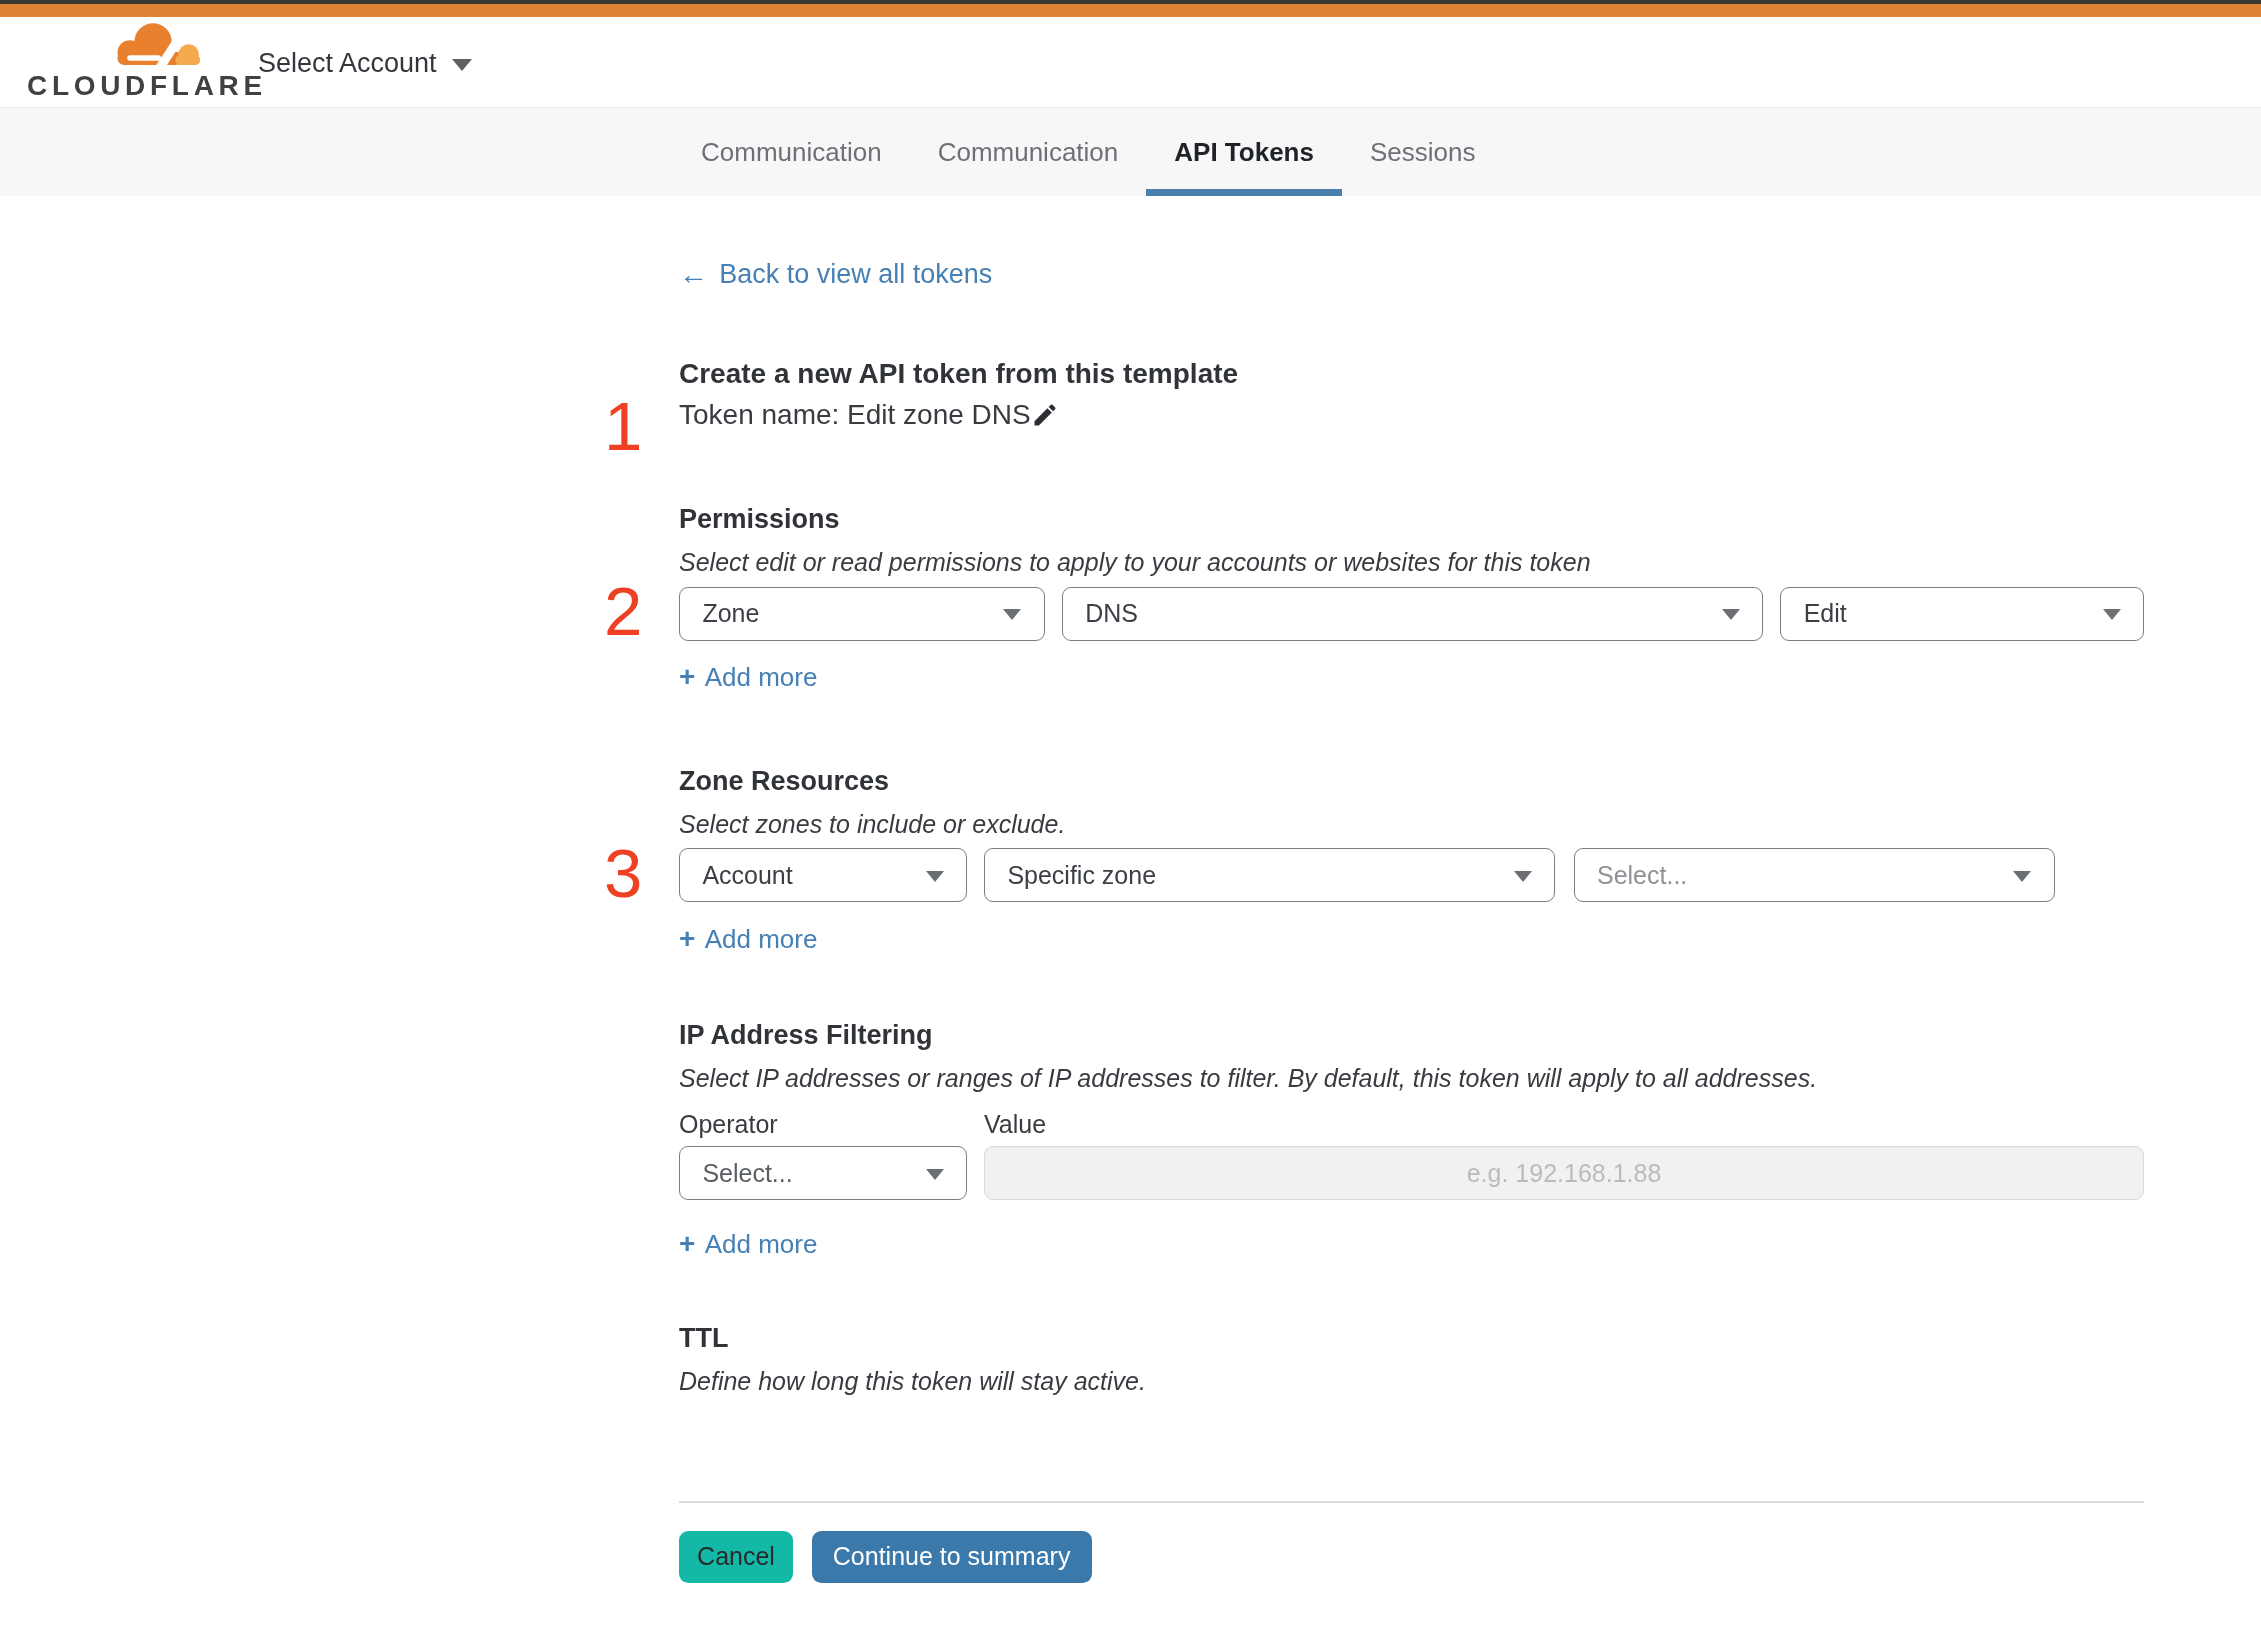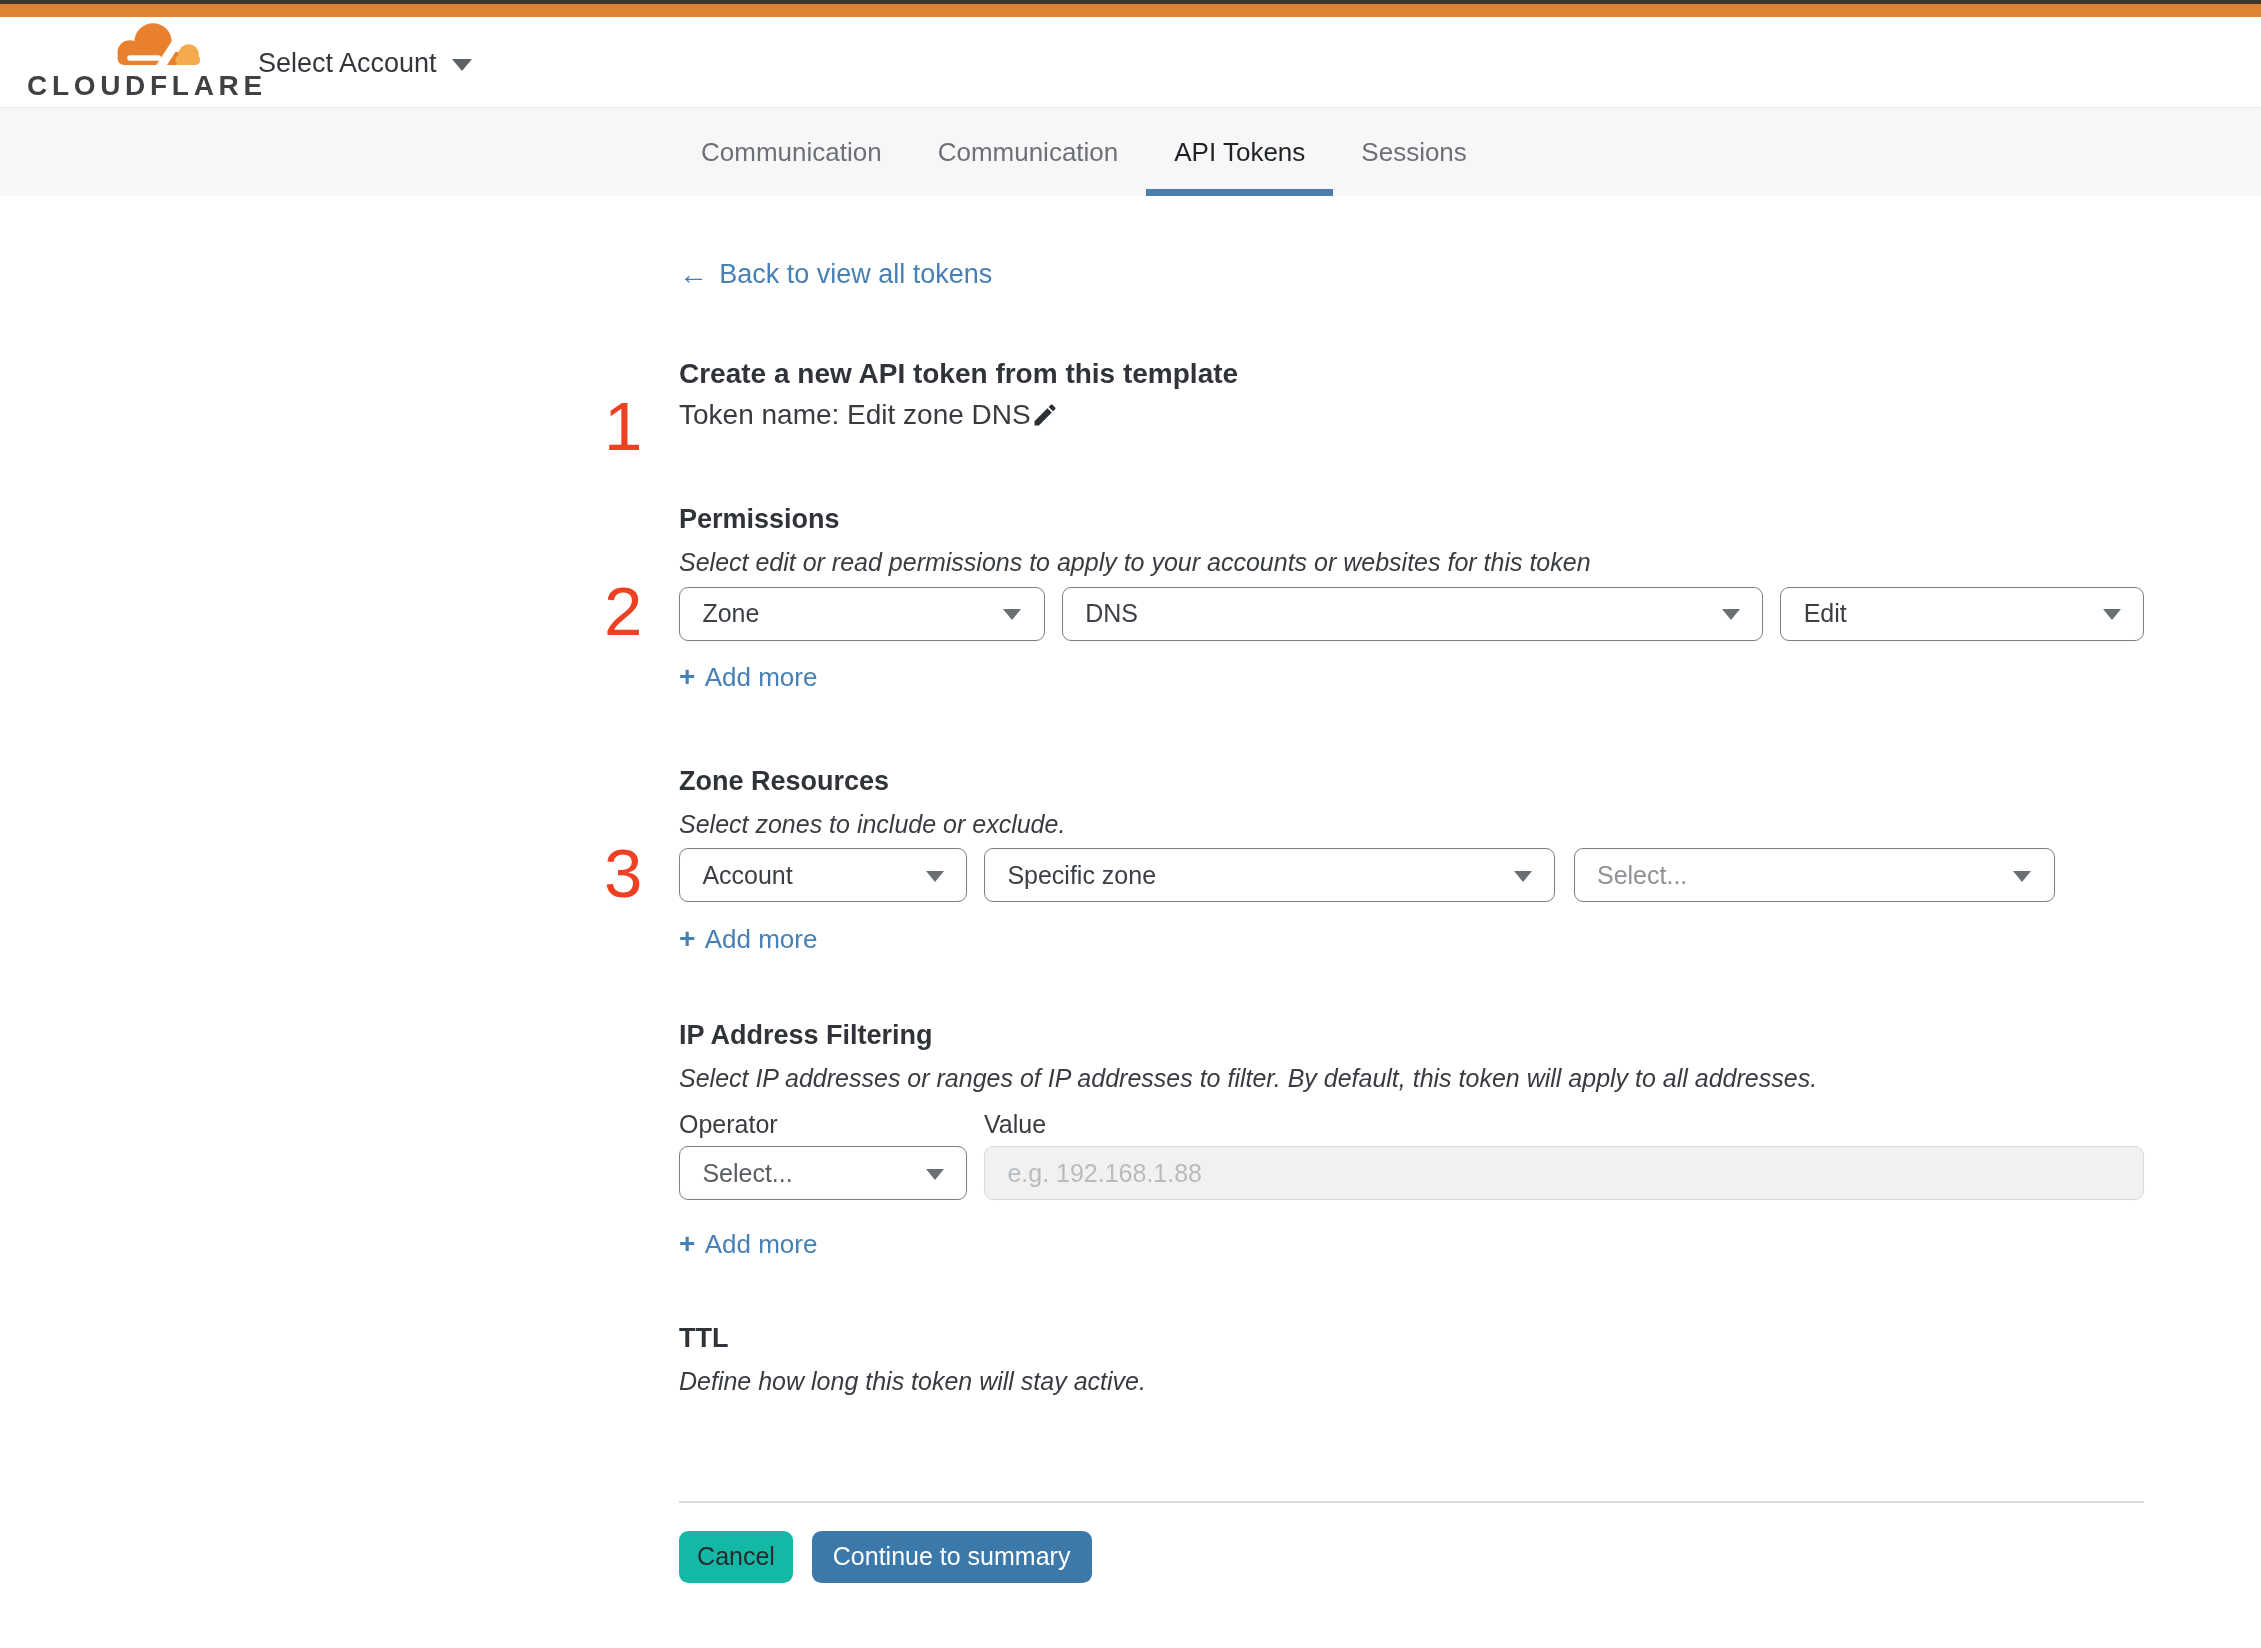--- a/index.html
+++ b/index.html
@@ -38,21 +38,21 @@
 
   
   .tabbar {
     height: 89px; background: #f7f7f8; border-top: 0.9px solid #ececec;
     display: flex; align-items: stretch; padding-left: 673px;
   }
   .tab {
     position: relative; padding: 0 28px; line-height: 88px;
     font-size: 26px; color: #6d7177; cursor: pointer; white-space: nowrap;
   }
-  .tab.active { color: #1f2328; font-weight: 400; }
+  .tab.active { color: #1f2328; font-weight: 700; }
   .tab.active::after {
     content: ""; position: absolute; left: 0; right: 0; bottom: 0;
     height: 6.5px; background: #4a7fad;
   }
 
   
   .content { margin-left: 679px; width: 1465px; padding-top: 62px; }
 
   .back-link {
     display: inline-flex; align-items: center; gap: 11.2px;
@@ -119,21 +119,21 @@
   .w-zone  { width: 571px; margin-right: 18.6px; }
   .w-pick  { width: 481px; }
 
   .labels-row { display: flex; margin-top: 15px; font-size: 25px; line-height: 31px; color: #383b40; }
   .label-operator { width: 305px; }
   .ip-row { margin-top: 6.5px; }
   .w-op { width: 288px; margin-right: 17px; }
   .text-input {
     flex: 1; height: 54px; border: 1.9px solid #d9d9d9; border-radius: 9.3px;
     background: #f1f1f1; font-family: "Liberation Sans", sans-serif;
-    font-size: 25px; color: #55585c; padding: 0 22.4px;
+    font-size: 25px; color: #55585c; padding: 0 22.4px; text-align: center;
   }
   .text-input::placeholder { color: #b9bcbf; }
   .ip-add { margin-top: 28px; }
 
   .ttl-desc { margin-top: 11.2px; }
   .date-range {
     margin-top: 8.4px; width: 316px; height: 54px;
     border: 2.8px solid #9b9b9b; border-radius: 2.8px; background: #ffffff;
     display: flex; align-items: center; gap: 18.6px; padding-left: 22.4px;
     font-size: 25px; color: #7a7d81; cursor: pointer;

